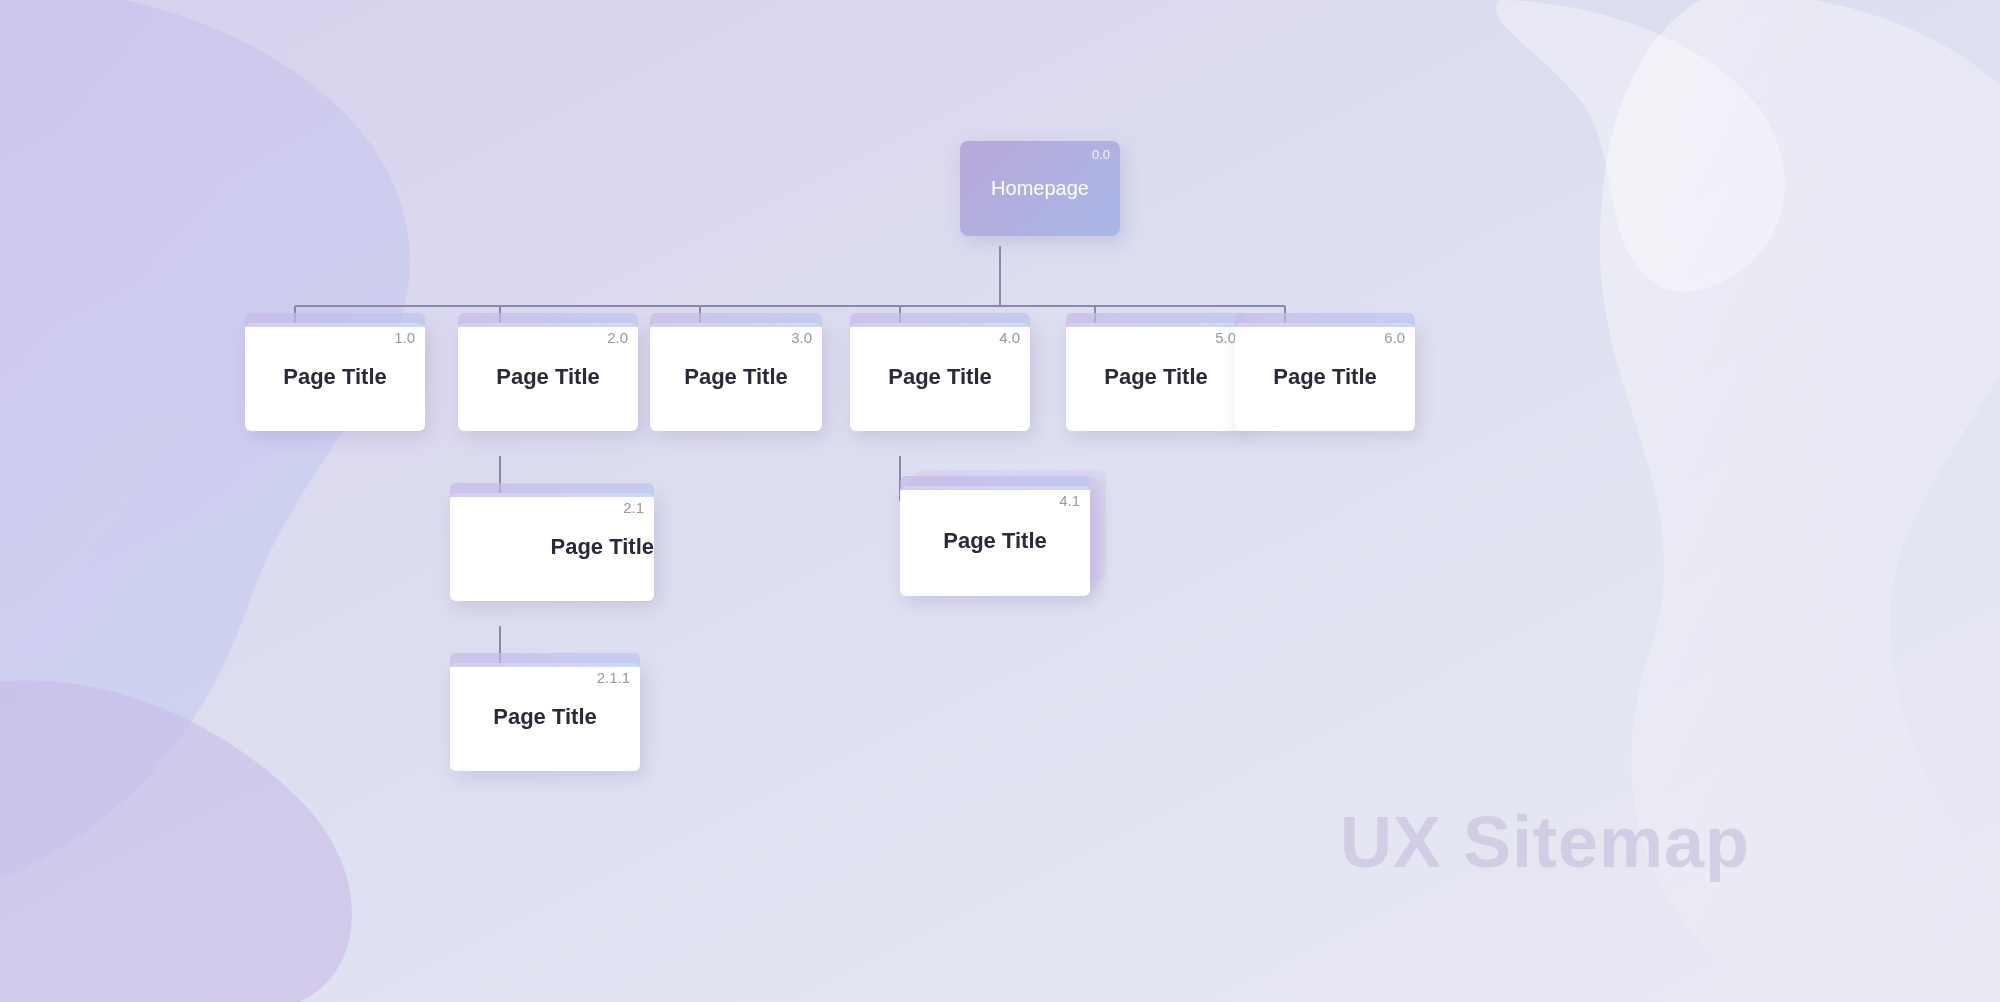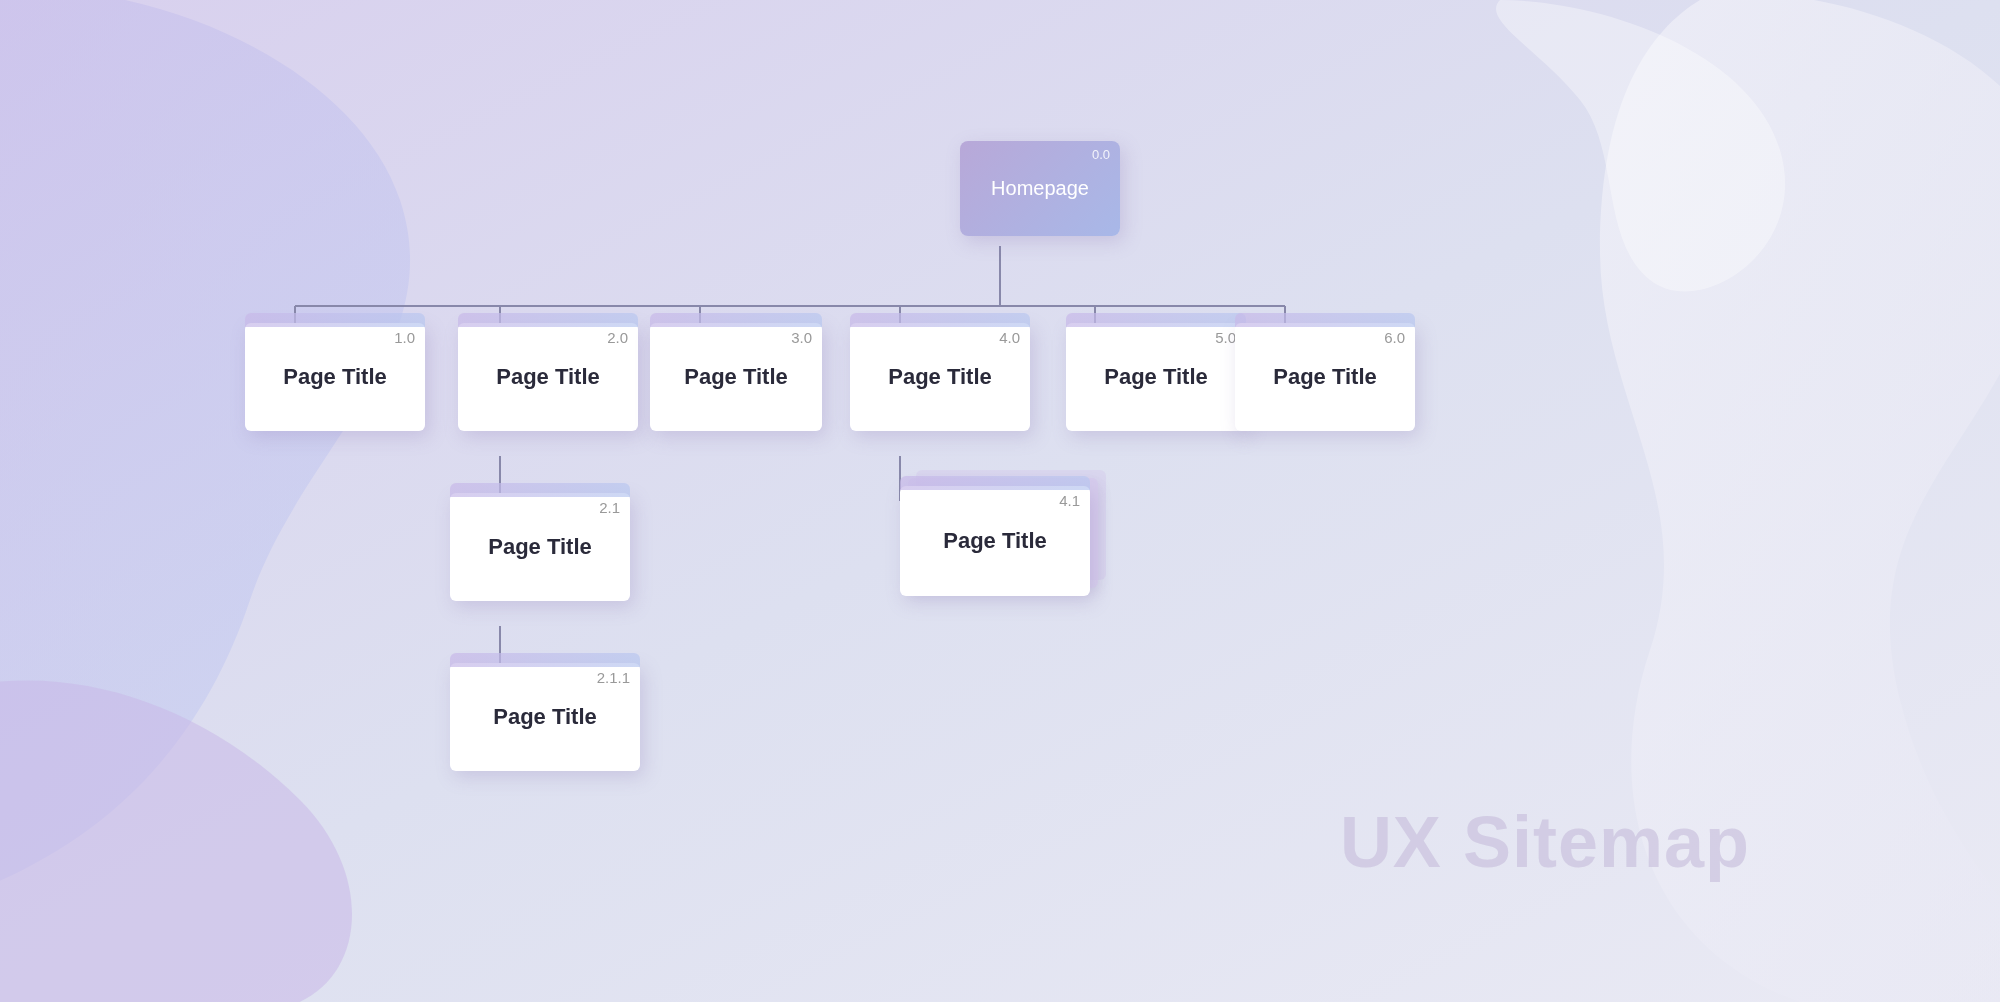--- a/index.html
+++ b/index.html
@@ -275,21 +275,21 @@
 
     <div class="node node-l1" style="left: 1045px; top: 252px;">
       <div class="node-card" style="width:180px; height:108px;">
         <div class="node-tab"></div>
         <span class="node-number">6.0</span>
         <span class="node-title">Page Title</span>
       </div>
     </div>
 
     <div class="node node-l2" style="left: 260px; top: 422px;">
-      <div class="node-card" style="width:180px; height:108px;">
+      <div class="node-card" style="width:204px; height:108px;justify-content:flex-end;">
         <div class="node-tab"></div>
         <span class="node-number">2.1</span>
         <span class="node-title">Page Title</span>
       </div>
     </div>
 
     <div class="node node-l3" style="left: 260px; top: 592px;">
       <div class="node-card" style="width:190px; height:108px;">
         <div class="node-tab"></div>
         <span class="node-number">2.1.1</span>

